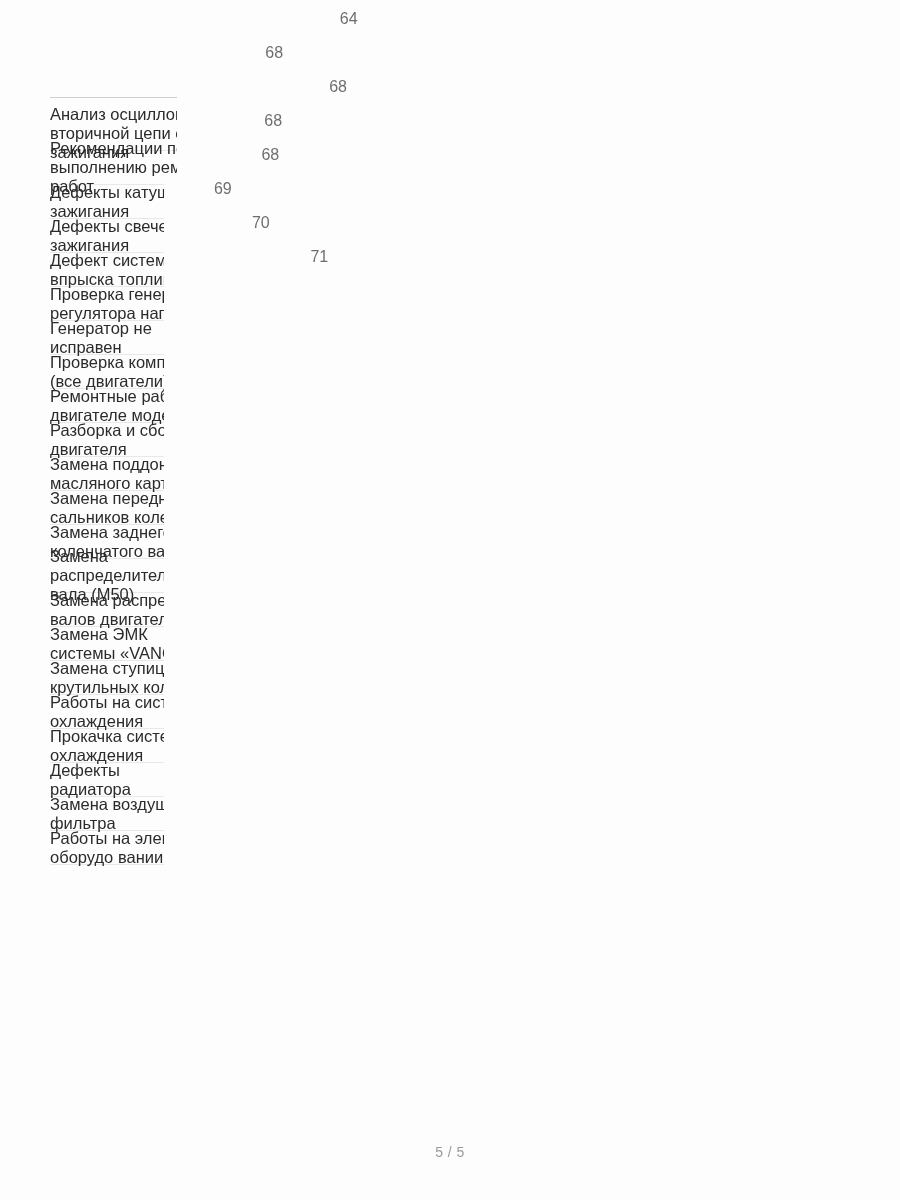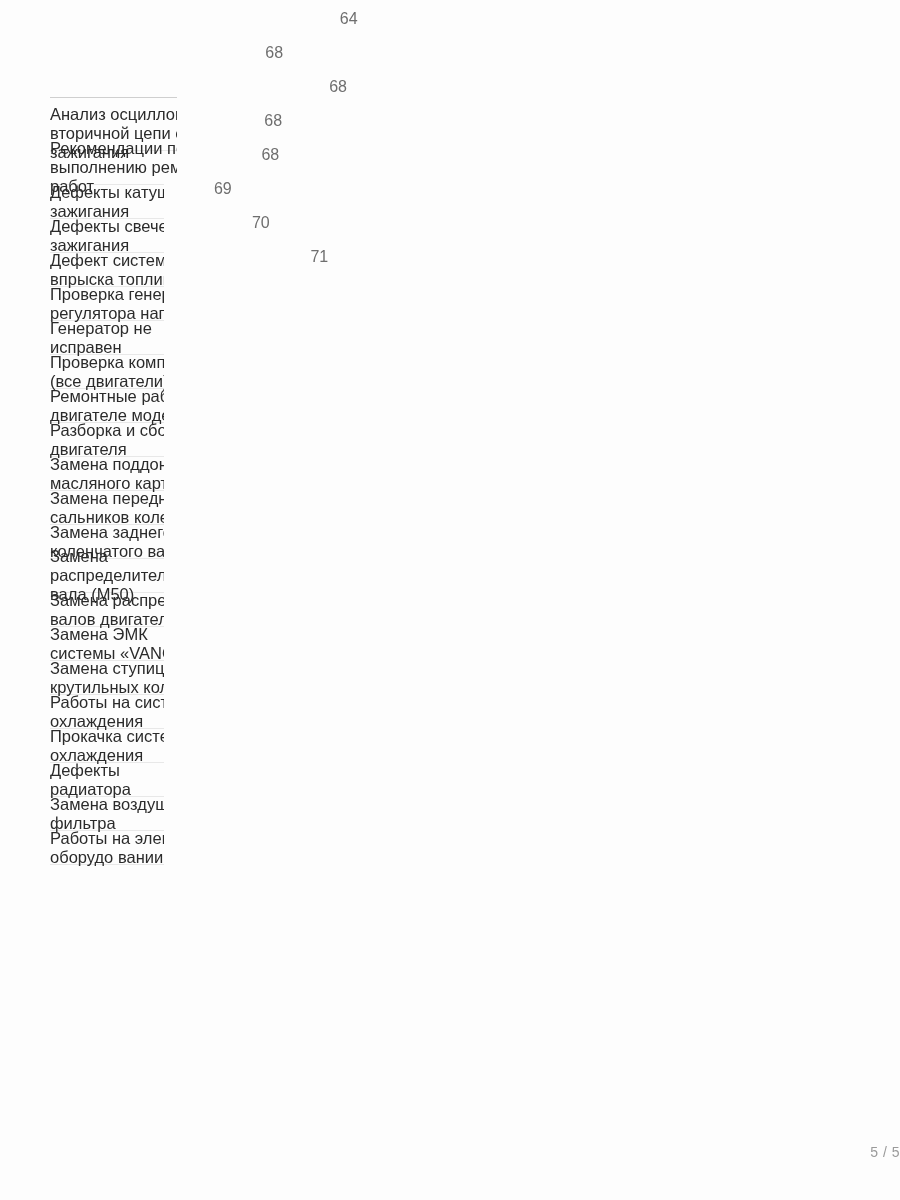--- a/index.html
+++ b/index.html
@@ -47,21 +47,21 @@
   }
   .row .page {
     color: #6e6e6e;
     font-size: 16px;
   }
   .footer {
     position: absolute;
     bottom: 40px;
     left: 0;
     width: 100%;
-    text-align: right;
+    text-align: center;
     font-size: 14px;
     color: #9a9a9a;
     letter-spacing: 0.5px;
   }
 </style>
 </head>
 <body>
 
 <div class="page">
   <h1 class="title">СОДЕРЖАНИЕ (стр. 5)</h1>

